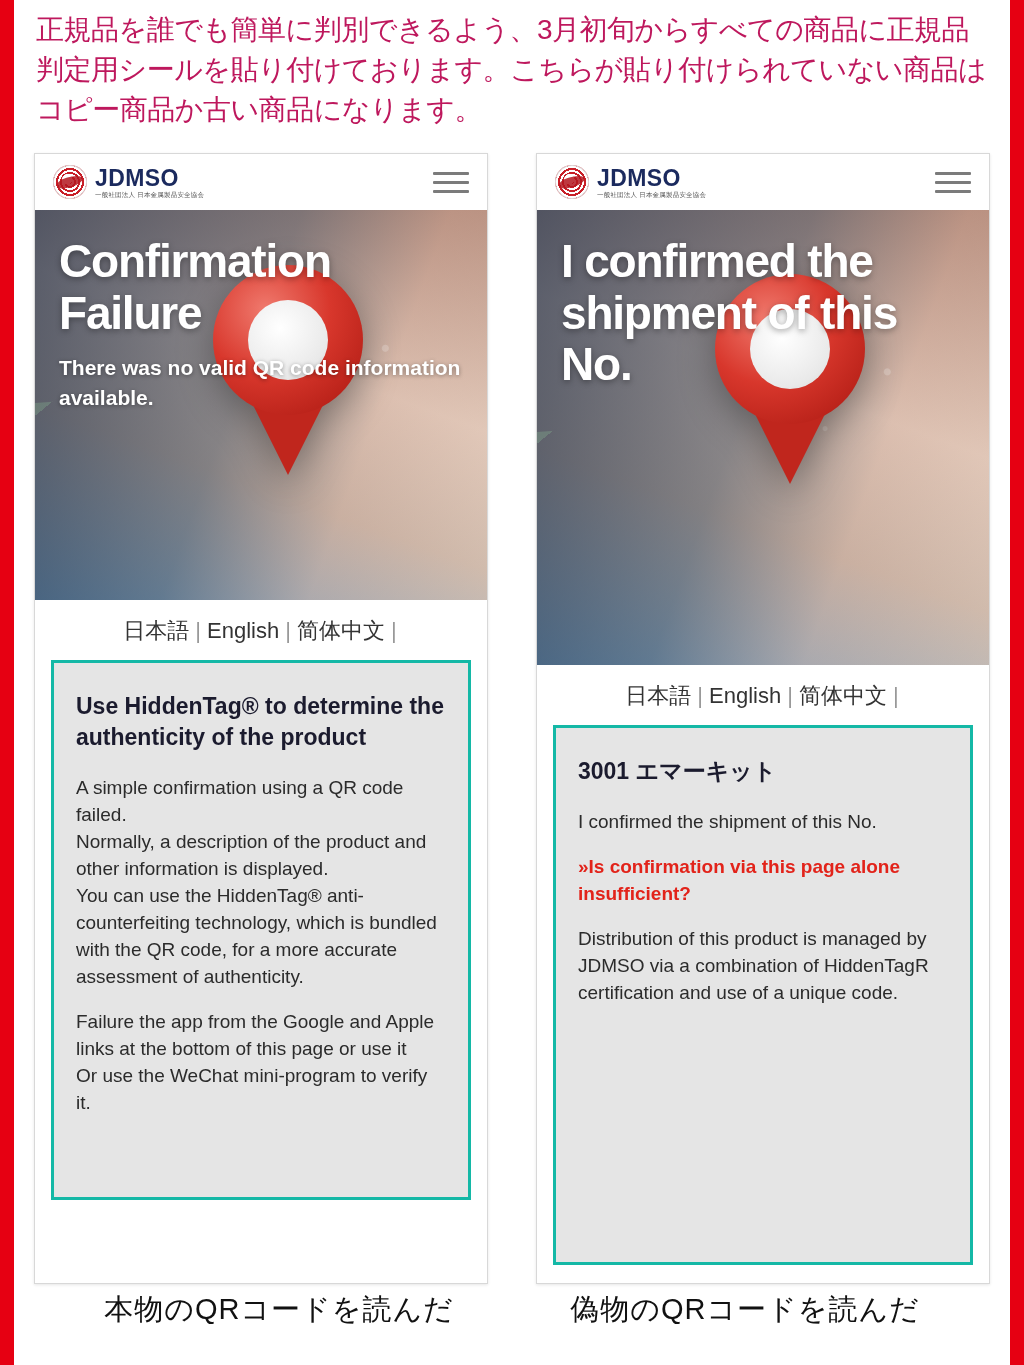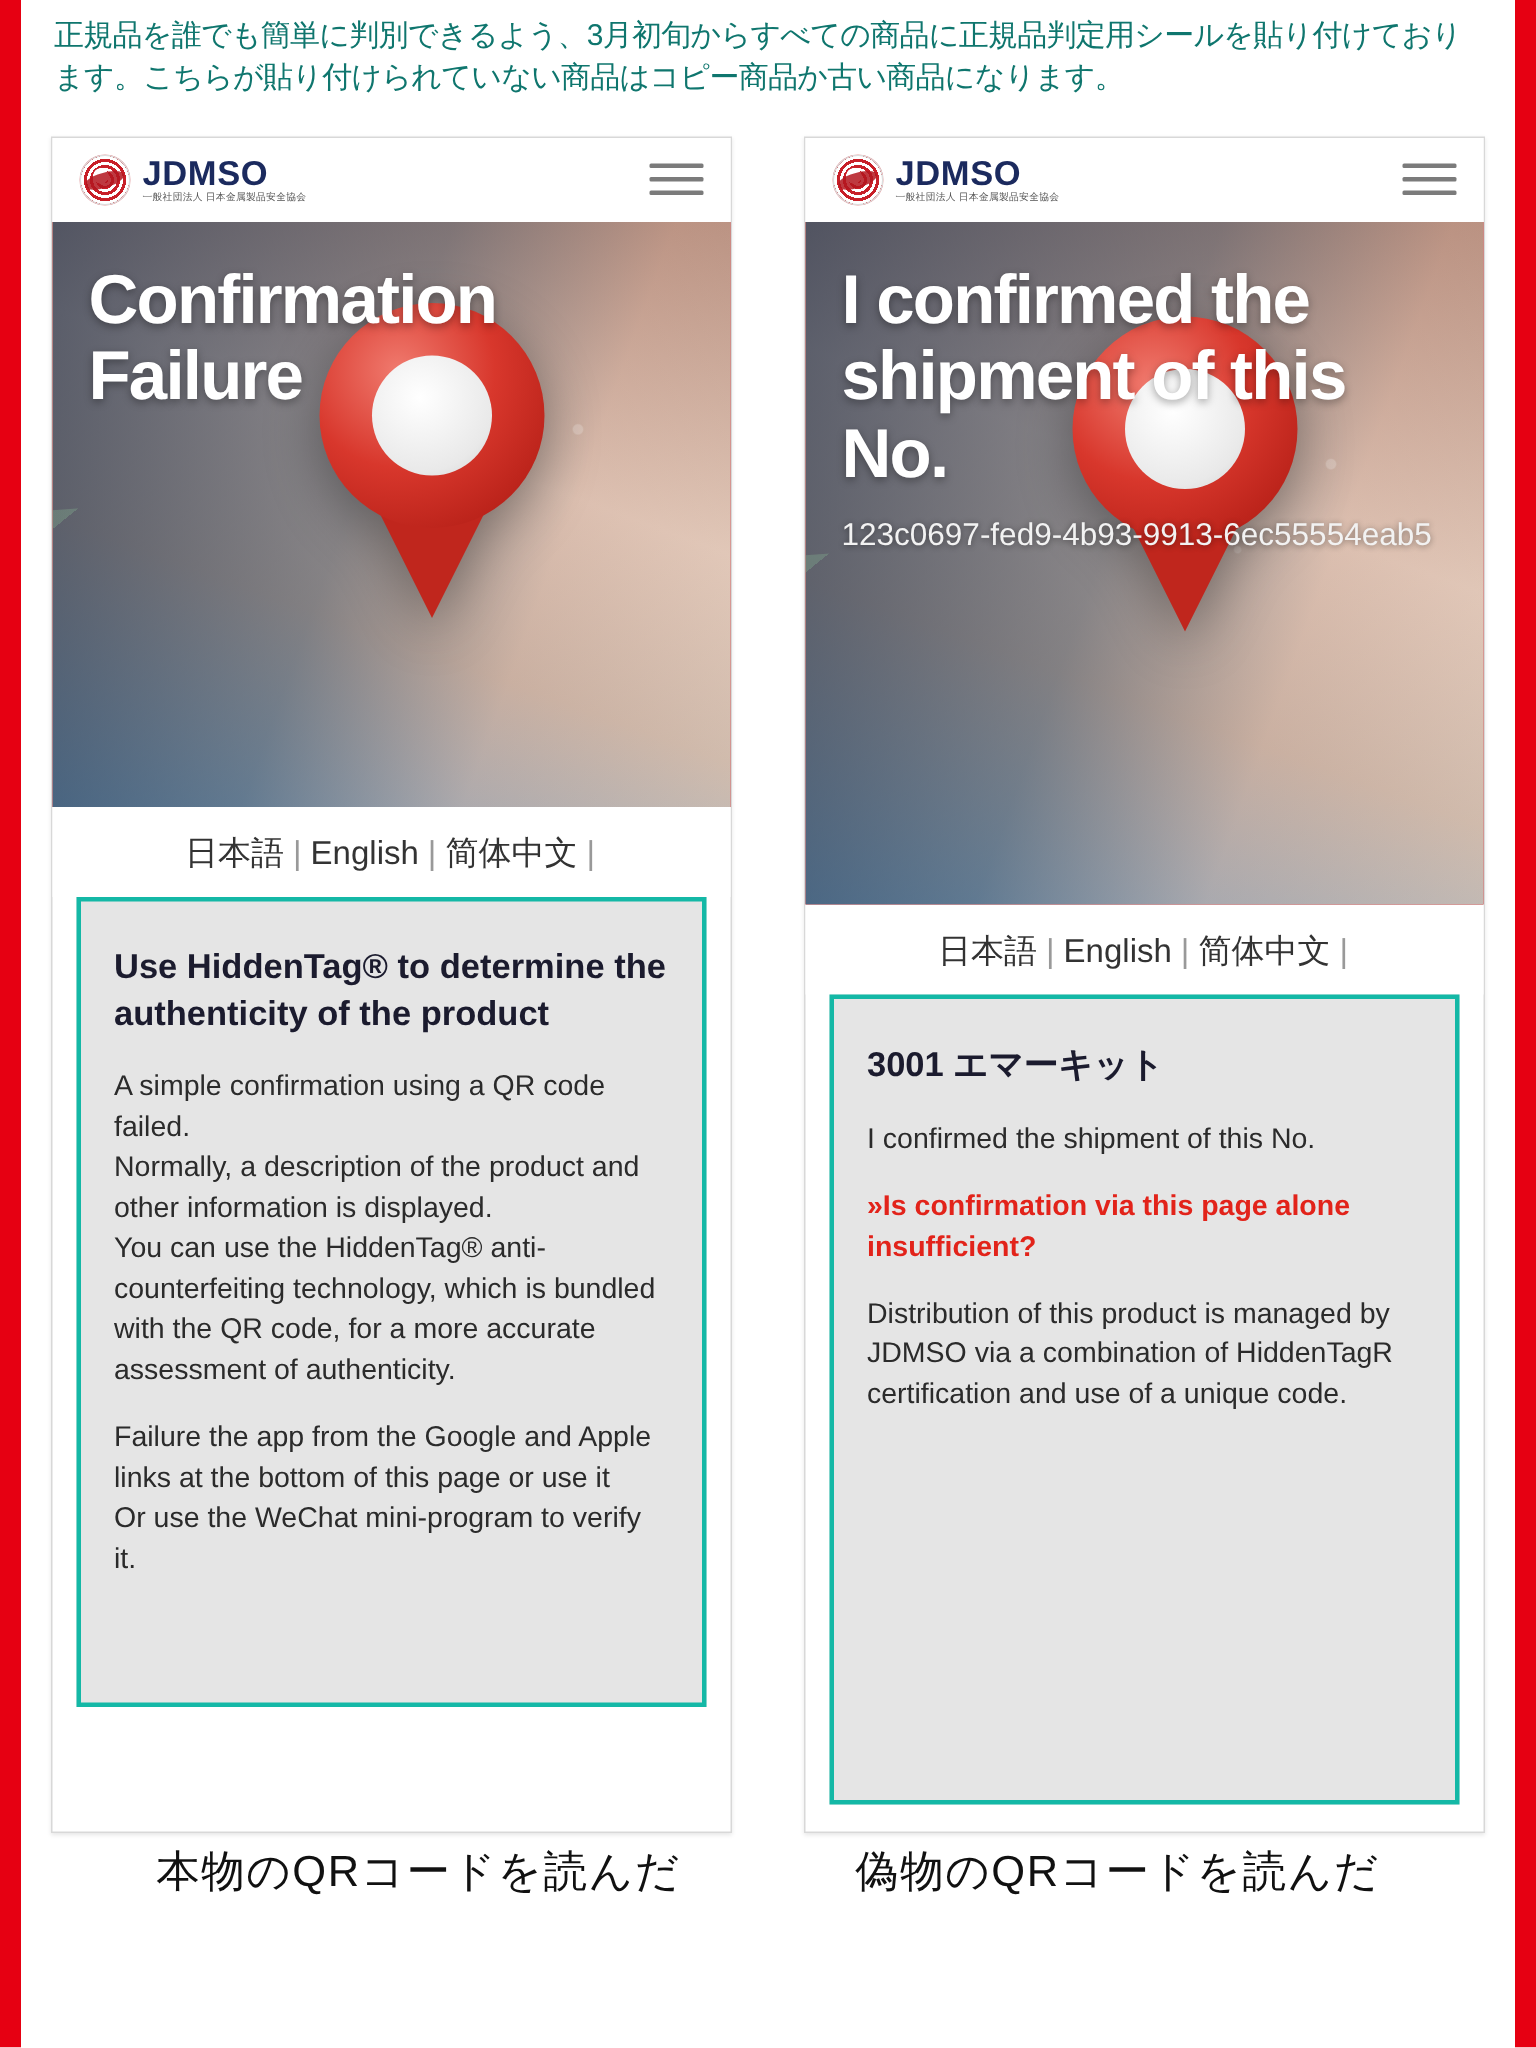--- a/index.html
+++ b/index.html
@@ -17,23 +17,23 @@
   .page {
     position: absolute;
     inset: 0;
     border-left: 14px solid #e60012;
     border-right: 14px solid #e60012;
     box-sizing: border-box;
     background: #ffffff;
   }
   .intro {
     padding: 10px 22px 0 22px;
-    font-size: 20px;
+    font-size: 28px;
     line-height: 1.42;
-    color: #0f766e;
+    color: #be185d;
     letter-spacing: -0.5px;
     font-family: "Liberation Sans", sans-serif;
   }
   .intro p { margin: 0; }
 
   .phones {
     display: flex;
     justify-content: center;
     gap: 48px;
     margin-top: 24px;
@@ -290,20 +290,21 @@
       </div>
 
       <div class="hero tall">
         <div class="hero-bg"></div>
         <div class="pin">
           <div class="tip"></div>
           <div class="head"></div>
         </div>
         <div class="hero-content">
           <h1 class="hero-title">Confirmation Failure</h1>
+          <p class="hero-sub">There was no valid QR code information available.</p>
         </div>
       </div>
 
       <div class="langbar">
         <a>日本語</a><span class="sep">|</span><a>English</a><span class="sep">|</span><a>简体中文</a><span class="sep">|</span>
       </div>
 
       <div class="card">
         <h2>Use HiddenTag® to determine the authenticity of the product</h2>
         <p style="white-space: pre-line;">A simple confirmation using a QR code failed.
@@ -331,21 +332,20 @@
       </div>
 
       <div class="hero short">
         <div class="hero-bg"></div>
         <div class="pin">
           <div class="tip"></div>
           <div class="head"></div>
         </div>
         <div class="hero-content">
           <h1 class="hero-title">I confirmed the shipment of this No.</h1>
-          <p class="hero-code">123c0697-fed9-4b93-9913-6ec55554eab5</p>
         </div>
       </div>
 
       <div class="langbar">
         <a>日本語</a><span class="sep">|</span><a>English</a><span class="sep">|</span><a>简体中文</a><span class="sep">|</span>
       </div>
 
       <div class="card">
         <h2>3001 エマーキット</h2>
         <p>I confirmed the shipment of this No.</p>

